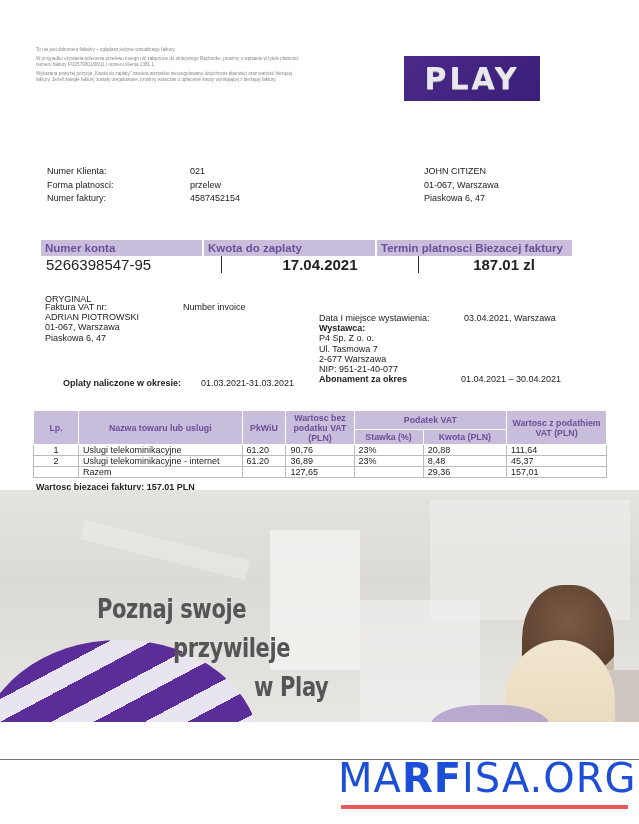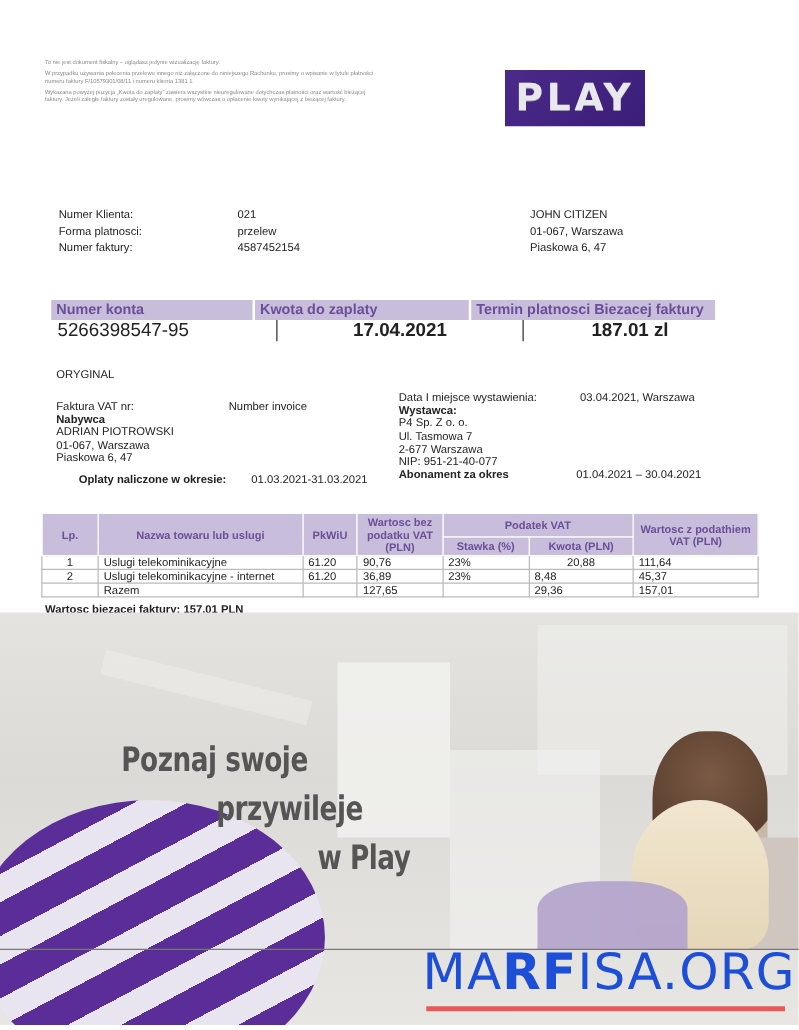--- a/index.html
+++ b/index.html
@@ -3,21 +3,21 @@
   <meta charset="utf-8">
   <style>
     * { box-sizing: border-box; margin: 0; padding: 0; }
     html, body { width: 639px; height: 824px; background: #fff; overflow: hidden; }
     body { position: relative; font-family: "Liberation Sans", sans-serif; color: #222; }
     .abs { position: absolute; }
 
     .fine { left: 36px; top: 47px; width: 270px; font-size: 4.6px; line-height: 6px; color: #888; }
     .fine p { margin-bottom: 3px; }
 
-    .logo { left: 404px; top: 56px; width: 112px; height: 45px; background: linear-gradient(135deg,#4b2a8a,#3a1e78); display:flex; align-items:center; justify-content:center; }
+    .logo { left: 404px; top: 56px; width: 136px; height: 45px; background: linear-gradient(135deg,#4b2a8a,#3a1e78); display:flex; align-items:center; justify-content:center; }
     .logo span { font-family: "DejaVu Sans", sans-serif; font-weight: bold; font-size: 30px; letter-spacing: 3px; color: #e8e8ee; text-shadow: 0 1px 0 #999; }
 
     .kv { font-size: 9px; line-height: 13.5px; color: #222; }
     .kv .k { position:absolute; left:0; }
     .kv .v { position:absolute; left:143px; }
 
     .paybar { left: 41px; top: 240px; width: 548px; }
     .paybar .hdr { display:flex; height: 16px; }
     .paybar .hdr div { background:#c8bddb; color:#6a4f98; font-weight:bold; font-size:11.5px; line-height:16px; padding-left:4px; }
     .paybar .hdr div + div { margin-left: 2px; }
@@ -25,21 +25,21 @@
     .paybar .row div { position:relative; }
 
     .sect { font-size: 9px; line-height: 10.2px; }
     .b { font-weight: bold; }
 
     table.inv { position:absolute; left: 33px; top: 410px; width: 574px; border-collapse: collapse; font-size: 9px; }
     table.inv th { background:#c8bddb; color:#6a4f98; font-weight:bold; font-size:8.8px; text-align:center; line-height: 10px; border: 1px solid #fff; }
     table.inv td { border: 1px solid #bbb; border-top: 1px solid #999; padding: 0 4px; height: 10.5px; line-height: 10px; }
     .total-line { left: 36px; top: 482px; font-size: 9px; font-weight: bold; }
 
-    .promo { left: 0; top: 490px; width: 639px; height: 330px; overflow:hidden;
+    .promo { left: 0; top: 490px; width: 639px; height: 232px; overflow:hidden;
       background: linear-gradient(180deg,#e4e3e0 0%,#dcdad6 40%,#e8e6e3 100%); }
     .bld { position:absolute; background:#f2f2f0; opacity:.8; }
     .promo-text { position:absolute; font-family: "DejaVu Sans", sans-serif; font-weight: bold; font-size: 27px; color:#555; transform: scaleX(.78); transform-origin:left; letter-spacing:-0.5px; }
     .marfisa { left: 338px; top: 755px; font-size: 40px; color:#1d4ed8; letter-spacing: 1px; font-family: "DejaVu Sans", sans-serif; }
     .marfisa .lt { font-weight: normal; }
     .marfisa .bd { font-weight: bold; }
     .underline { left: 341px; top: 805px; width: 287px; height: 4px; background:#e85a5a; }
   </style>
 </head>
 <body>
@@ -83,26 +83,25 @@
   </div>
   <div class="row">
     <div style="width:180px; padding-left:5px;">5266398547-95</div>
     <div style="width:197px; text-align:center; font-weight:bold; border-left:1.5px solid #333;">17.04.2021</div>
     <div style="width:171px; text-align:center; font-weight:bold; border-left:1.5px solid #333;">187.01 zl</div>
   </div>
 </div>
 
 <div class="abs sect" style="left:45px; top:294px;">ORYGINAL</div>
 
-<div class="abs sect" style="left:45px; top:320px; width:260px;">
+<div class="abs sect" style="left:45px; top:302px; width:260px;">
   <div style="position:relative;height:10.2px;">
     <span>Faktura VAT nr:</span>
     <span style="position:absolute;left:138px;">Number invoice</span>
   </div>
-  <div class="b">Nabywca</div>
   <div>ADRIAN PIOTROWSKI</div>
   <div>01-067,  Warszawa</div>
   <div>Piaskowa 6, 47</div>
 </div>
 <div class="abs sect" style="left:63px; top:378px; width:260px;">
   <span class="b">Oplaty naliczone w okresie:</span>
   <span style="position:absolute;left:138px;">01.03.2021-31.03.2021</span>
 </div>
 
 <div class="abs sect" style="left:319px; top:313px; width:290px;">
@@ -145,21 +144,21 @@
       <th>Kwota (PLN)</th>
     </tr>
   </thead>
   <tbody>
     <tr>
       <td style="text-align:center">1</td>
       <td>Uslugi telekominikacyjne</td>
       <td>61.20</td>
       <td>90,76</td>
       <td>23%</td>
-      <td style="text-align:center">20,88</td>
+      <td style="">20,88</td>
       <td>111,64</td>
     </tr>
     <tr>
       <td style="text-align:center">2</td>
       <td>Uslugi telekominikacyjne - internet</td>
       <td>61.20</td>
       <td>36,89</td>
       <td>23%</td>
       <td>8,48</td>
       <td>45,37</td>

